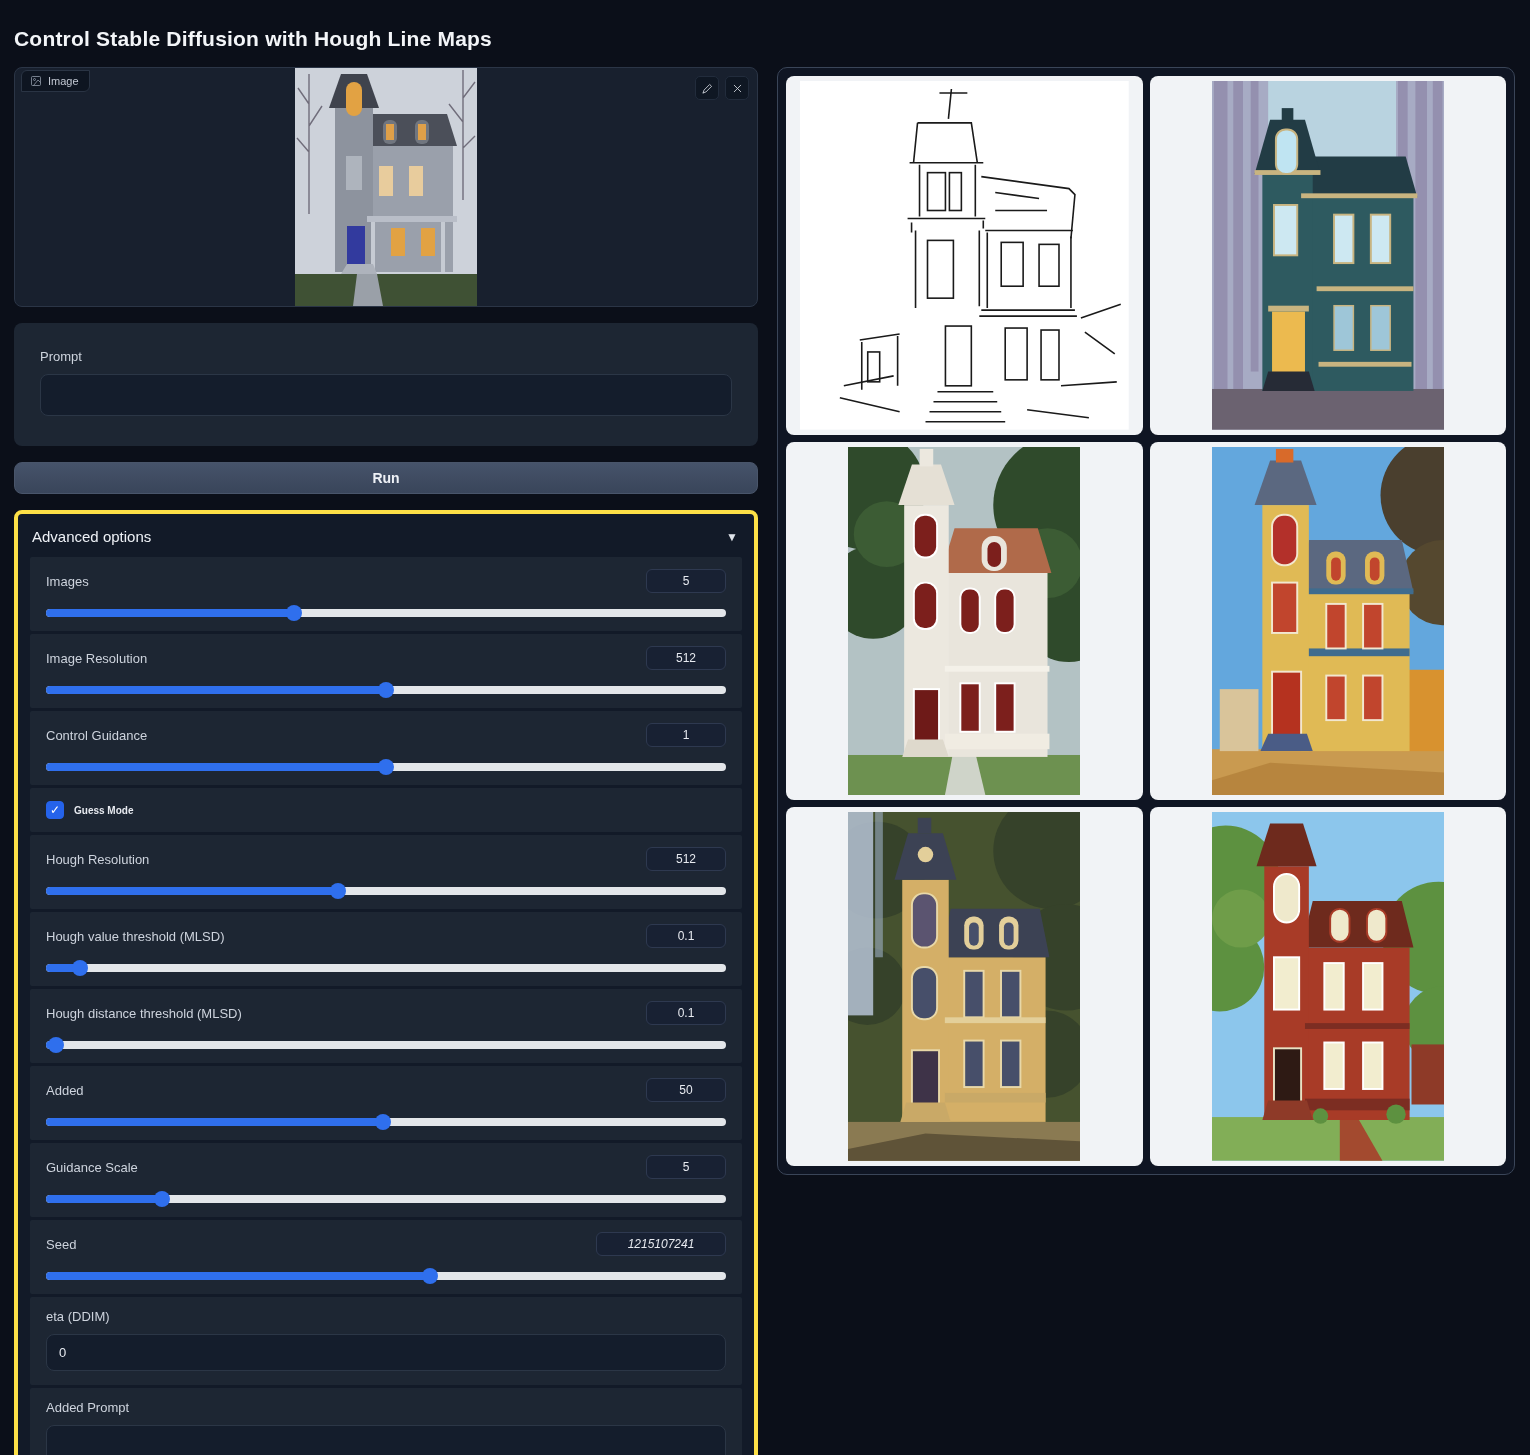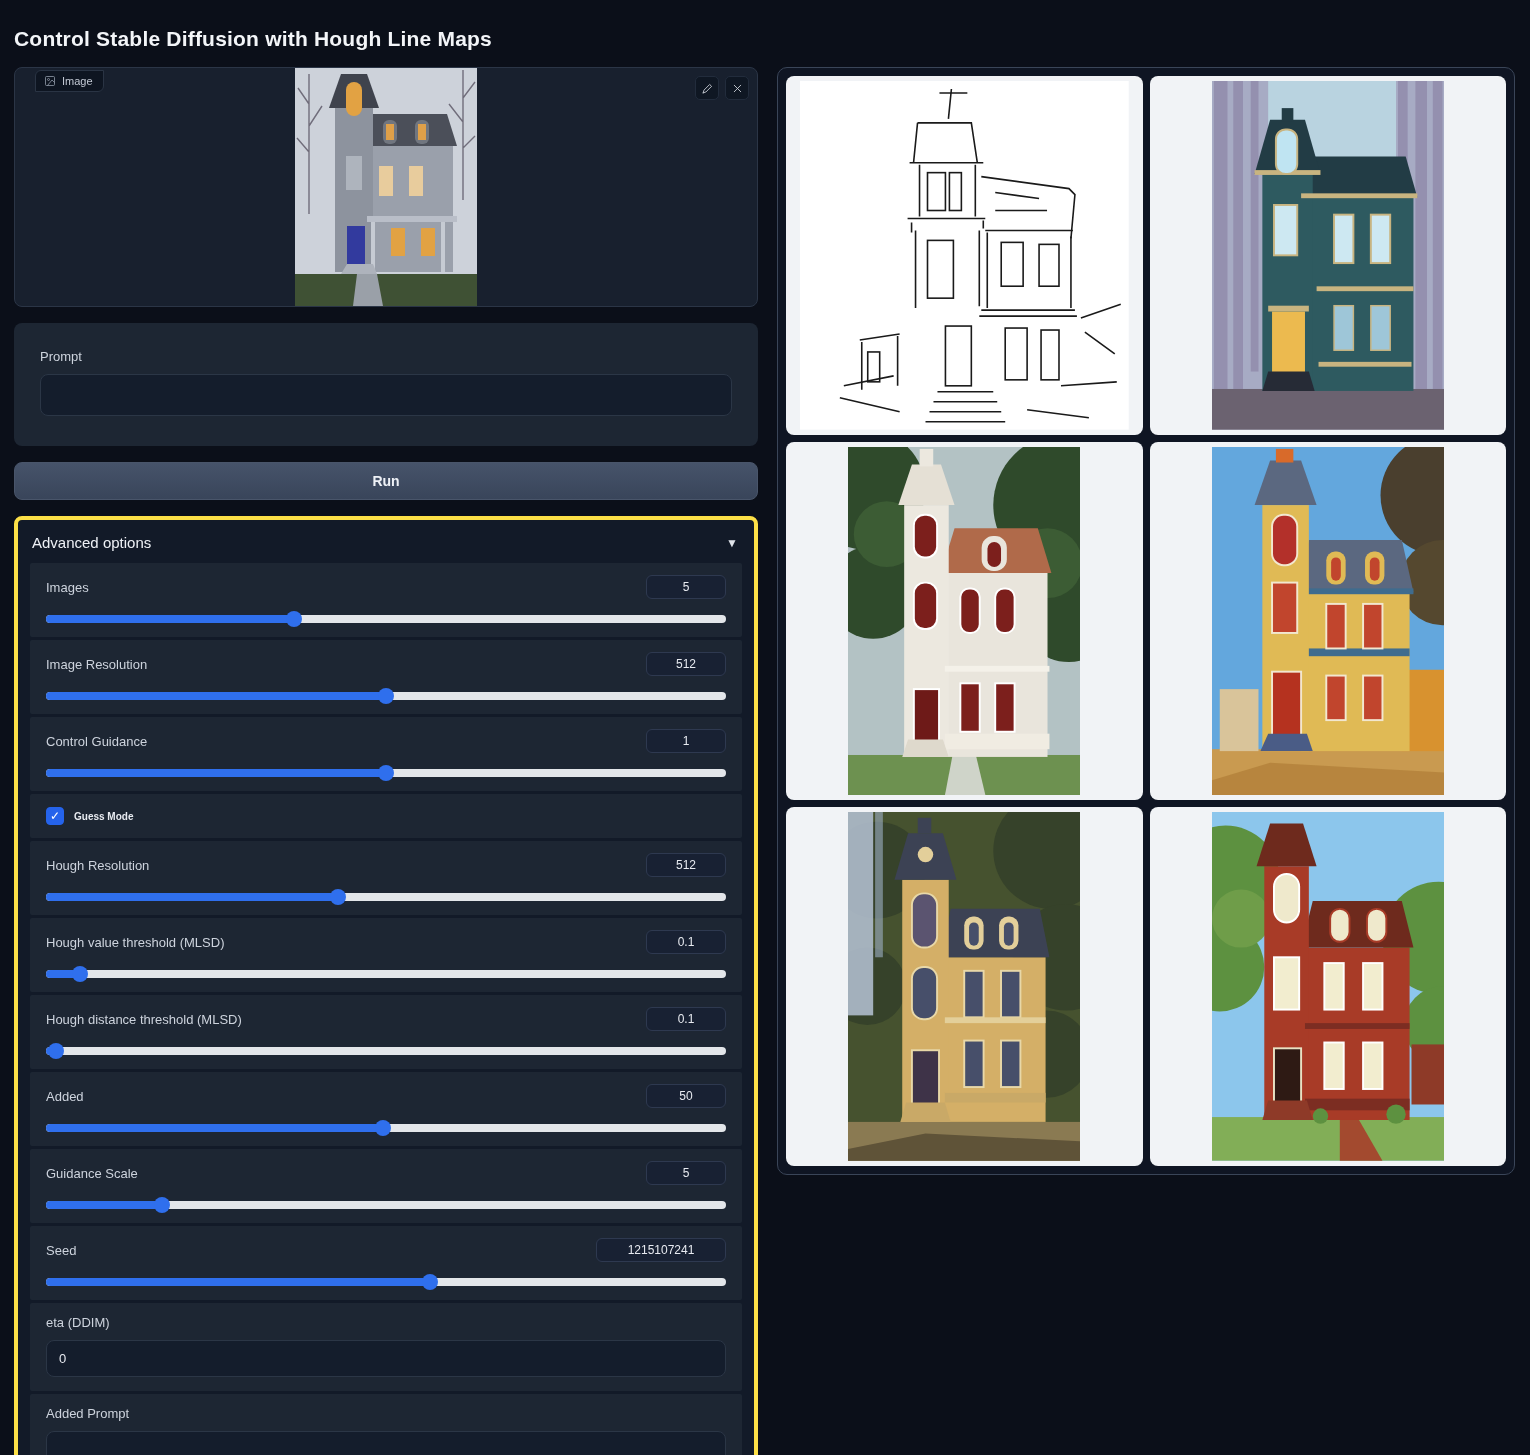--- a/index.html
+++ b/index.html
@@ -11,46 +11,46 @@
   *{box-sizing:border-box;margin:0;padding:0;}
   html,body{width:1530px;height:1455px;overflow:hidden;}
   body{background:var(--page-bg);font-family:"Liberation Sans",sans-serif;color:var(--label);}
   .page{padding:12px 14px 0 14px;margin-top:9px;}
   h1{color:var(--title);font-size:21px;font-weight:700;letter-spacing:.2px;margin:6px 0 16px 0;}
   .cols{display:flex;gap:19px;align-items:flex-start;}
   .left{width:744px;flex:none;display:flex;flex-direction:column;gap:16px;}
 
   
   .image-widget{position:relative;height:240px;background:#18202e;border:1px solid #2b3546;border-radius:8px;display:flex;align-items:center;justify-content:center;overflow:hidden;}
-  .img-badge{position:absolute;top:2px;left:20px;display:flex;align-items:center;gap:6px;background:#0e1521;border:1px solid #2a3444;border-radius:0 0 6px 0;border-top-left-radius:6px;padding:4px 10px 4px 8px;font-size:11px;color:#c3c9d4;z-index:3;}
+  .img-badge{position:absolute;top:2px;left:6px;display:flex;align-items:center;gap:6px;background:#0e1521;border:1px solid #2a3444;border-radius:0 0 6px 0;border-top-left-radius:6px;padding:4px 10px 4px 8px;font-size:11px;color:#c3c9d4;z-index:3;}
   .img-badge svg{width:12px;height:12px;stroke:#9aa3b2;fill:none;stroke-width:1.5;}
   .img-actions{position:absolute;top:8px;right:8px;display:flex;gap:6px;z-index:3;}
   .icon-btn{width:24px;height:24px;border-radius:5px;background:#0e1521cc;border:1px solid #222c3c;display:flex;align-items:center;justify-content:center;cursor:pointer;}
   .icon-btn svg{width:13px;height:13px;stroke:#cfd4dc;fill:none;stroke-width:1.6;stroke-linecap:round;}
   .photo{height:238px;width:182px;flex:none;}
 
   
   .panel{background:var(--panel);border-radius:8px;padding:26px;}
   .field-label{display:block;font-size:13px;color:var(--label);margin-bottom:10px;}
   textarea.tbox,input.tbox{width:100%;background:var(--field);border:1px solid #2b3646;border-radius:8px;color:#e7eaf0;font-size:13px;font-family:"Liberation Sans",sans-serif;padding:10px 12px;resize:none;outline:none;}
   textarea.tbox{height:42px;}
 
-  .run-btn{height:38px;border:1px solid #49556a;border-radius:8px;background:linear-gradient(180deg,#46536a,#39455a);color:#eef1f6;font-size:14px;font-weight:700;font-family:"Liberation Sans",sans-serif;cursor:pointer;width:100%;}
+  .run-btn{height:32px;border:1px solid #49556a;border-radius:8px;background:linear-gradient(180deg,#46536a,#39455a);color:#eef1f6;font-size:14px;font-weight:700;font-family:"Liberation Sans",sans-serif;cursor:pointer;width:100%;}
 
   
   .advanced{background:var(--panel-dark);border:4px solid #fde047;border-radius:8px;height:970px;overflow:hidden;padding:0 2px 2px 2px;}
   .adv-header{display:flex;align-items:center;justify-content:space-between;padding:14px 14px 12px 12px;cursor:pointer;}
   .adv-header .adv-title{color:#eef1f6;font-size:15px;}
   .adv-header .arrow{color:#dfe3ea;font-size:12px;}
   .block{background:var(--panel);margin:0 10px 3px 10px;padding:12px 16px 14px 16px;border-radius:2px;}
   .block:first-of-type{border-radius:6px 6px 2px 2px;}
   .slider-top{display:flex;align-items:center;justify-content:space-between;height:24px;}
   .slider-top label{font-size:13px;color:var(--label);}
   input.num-box{width:80px;height:24px;background:#182133;border:1px solid var(--border);border-radius:6px;color:#e7eaf0;font-size:12px;text-align:center;font-family:"Liberation Sans",sans-serif;outline:none;}
-  input.num-box.wide{width:130px;}
+  input.num-box.wide{width:130px;font-style:italic;}
   .track{position:relative;height:8px;border-radius:4px;background:var(--track);margin-top:16px;cursor:pointer;}
   .fill{position:absolute;left:0;top:0;height:8px;border-radius:4px;background:var(--accent);}
   .thumb{position:absolute;top:-4px;width:16px;height:16px;border-radius:50%;background:var(--accent);cursor:grab;}
   .checkbox-row{display:flex;align-items:center;gap:10px;padding:13px 16px;}
   .checkbox{width:18px;height:18px;border-radius:4px;background:#1a2334;border:1px solid var(--border);display:flex;align-items:center;justify-content:center;cursor:pointer;color:transparent;font-size:12px;}
   .checkbox.checked{background:var(--check);border-color:var(--check);color:#fff;}
   .checkbox-row .cb-label{font-size:10px;color:#e7eaf0;font-weight:600;}
 
   
   .gallery{width:738px;height:1108px;background:#0f1523;border:1px solid var(--gallery-border);border-radius:10px;padding:8px;display:grid;grid-template-columns:1fr 1fr;grid-template-rows:1fr 1fr 1fr;gap:7px;}

